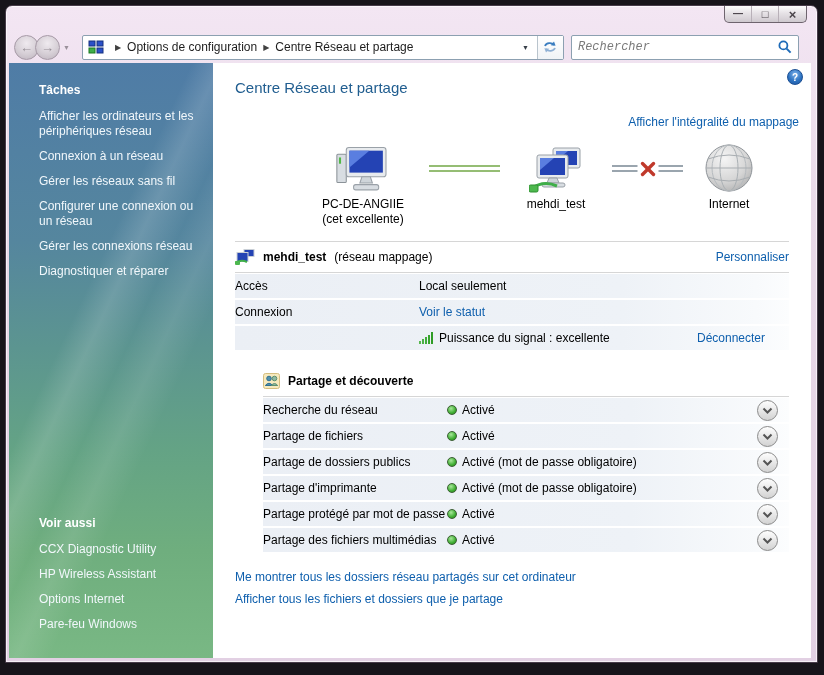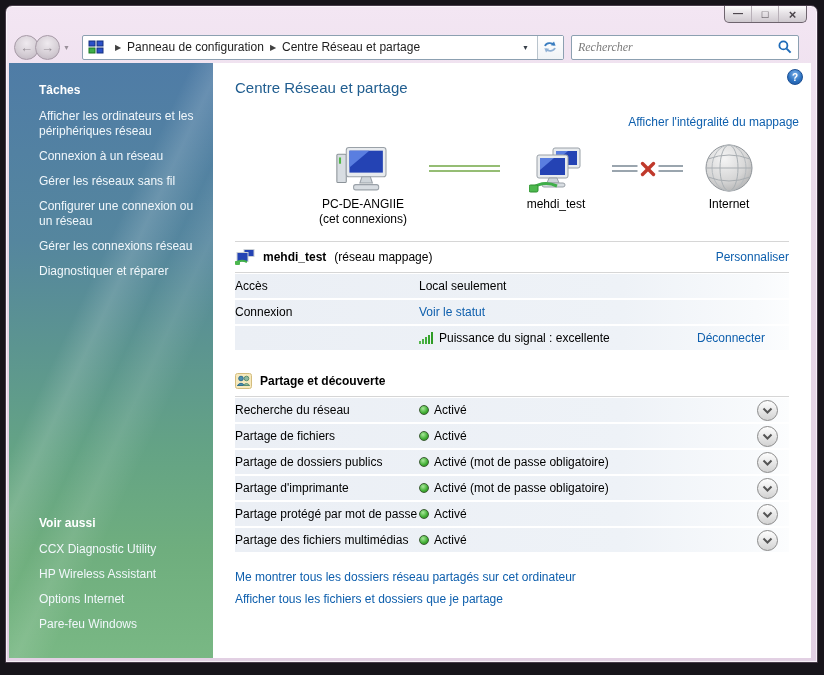--- a/index.html
+++ b/index.html
@@ -56,21 +56,21 @@
     align-self:stretch; width:26px; border-left:1px solid #b9c4cd;
     display:flex; align-items:center; justify-content:center; background:linear-gradient(#fff,#f0f3f6);
   }
   .searchbox {
     margin-left:7px; width:228px; height:25px; background:#fff;
     border:1px solid #8ca0b1; border-radius:2px;
     display:flex; align-items:center; padding:0 6px;
   }
   .searchbox input {
     border:none; outline:none; flex:1; font-size:12px; font-style:italic; color:#6d28d9;
-    font-family:Liberation Serif, serif; background:transparent;
+    font-family:Liberation Mono, monospace; background:transparent;
   }
   .searchbox input::placeholder { color:#7a7a7a; font-style:italic; }
   
   .win-body { position:absolute; left:3px; top:57px; width:802px; height:595px; display:flex; }
   .sidebar {
     width:204px; flex-shrink:0; position:relative;
     background:linear-gradient(180deg,#4f7ca6 0%,#55869e 30%,#5c9590 48%,#64a385 65%,#6fae7e 82%,#79b884 100%);
     padding:20px 14px 16px 30px; display:flex; flex-direction:column;
     color:#f1f7fb; font-size:12px; overflow:hidden;
   }
@@ -126,21 +126,21 @@
     background:radial-gradient(circle at 38% 32%,#a8e79a,#3fae32 60%,#2c7d22);
     border:1px solid #3b5f33;
   }
   .chev-btn {
     width:21px; height:21px; border-radius:50%; border:1px solid #8a8a8a;
     background:linear-gradient(#fefefe,#e8e8e8 50%,#d2d2d2);
     display:flex; align-items:center; justify-content:center; cursor:pointer;
   }
   .footer-links { margin-top:18px; }
   .footer-links .lnk { display:block; margin-bottom:8px; }
-  .sharing { margin-top:16px; }
+  .sharing { margin-top:16px;margin-left:28px; }
 </style>
 </head>
 <body>
 
 <div class="win">
 
   <div class="win-controls">
     <div class="win-btn">
         <span class="mini-glyph">—</span>
       </div>
@@ -164,21 +164,21 @@
     <div class="addressbar">
       <span class="addr-icon">
         <svg width="16" height="15" viewBox="0 0 16 15">
           <rect x="1" y="1" width="6" height="5" fill="#2b50c8" stroke="#16317f"></rect>
           <rect x="9" y="1" width="6" height="5" fill="#2b50c8" stroke="#16317f"></rect>
           <rect x="9" y="8" width="6" height="5" fill="#2b50c8" stroke="#16317f"></rect>
           <rect x="1" y="8" width="6" height="5" fill="#3fae49" stroke="#1d7a20"></rect>
         </svg>
       </span>
       <span class="crumb-sep">▶</span>
-      <span class="crumb">Panneau de configuration</span>
+      <span class="crumb">Options de configuration</span>
       <span class="crumb-sep">▶</span>
       <span class="crumb">Centre Réseau et partage</span>
       <span class="addr-dd">
           <span>▼</span>
         </span>
       <span class="refresh-btn">
         <svg width="16" height="14" viewBox="0 0 16 14">
           <path d="M3 6 a5 4 0 0 1 9 -1" fill="none" stroke="#3a7dc0" stroke-width="1.8"></path>
           <path d="M12 1.6 l1.6 4.2 l-4.8 -0.6 z" fill="#3a7dc0"></path>
           <path d="M13 8 a5 4 0 0 1 -9 1" fill="none" stroke="#8fb0d4" stroke-width="1.8"></path>
@@ -231,21 +231,21 @@
               <rect x="1" y="7" width="9" height="27" rx="1" fill="#d8dde2" stroke="#8b9298"></rect>
               <rect x="3" y="10" width="2" height="6" fill="#51b848"></rect>
               <rect x="10" y="0.5" width="38" height="28" rx="2.5" fill="#e8ebee" stroke="#9aa1a8"></rect>
               <rect x="13" y="3.5" width="32" height="21" fill="#2443b4"></rect>
               <path d="M13 3.5 h19 l-19 16 z" fill="#5a7ee0"></path>
               <path d="M25 28.5 h8 l2 6 h-12 z" fill="#cfd5da" stroke="#9aa1a8"></path>
               <rect x="17" y="36" width="24" height="5" rx="2" fill="#d8dde2" stroke="#9aa1a8"></rect>
             </svg>
           </div>
           <div class="map-label">PC-DE-ANGIIE</div>
-          <div class="map-label" style="margin-top:0">(cet connexions)</div>
+          <div class="map-label" style="margin-top:0">(cet excellente)</div>
         </div>
 
         <div class="connector">
             <div class="dline green"></div>
           </div>
 
         <div class="map-node net">
           <div class="icon-slot">
             <svg width="54" height="46" viewBox="0 0 54 46">
               <rect x="24" y="1" width="27" height="20" rx="2" fill="#e8ebee" stroke="#9aa1a8"></rect>

